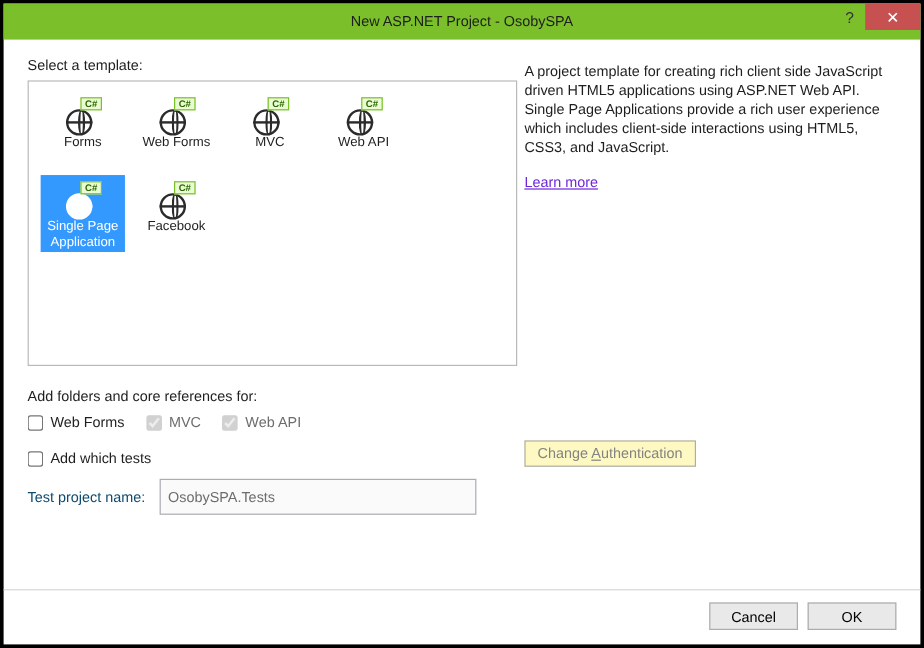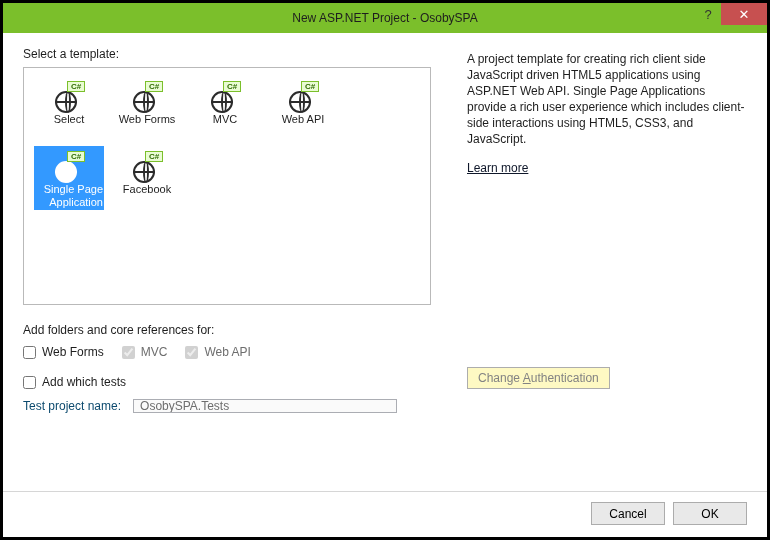--- a/index.html
+++ b/index.html
@@ -5,52 +5,52 @@
   * { box-sizing: border-box; }
   body { margin:0; font-family:"Segoe UI",Tahoma,Arial,sans-serif; font-size:12px; color:#1e1e1e; background:#fff; }
   .window { width:770px; height:540px; border:3px solid #000000; background:#fff; display:flex; flex-direction:column; }
   .titlebar { height:30px; background:#7bbf2b; display:flex; align-items:center; position:relative; }
   .titlebar .title { flex:1; text-align:center; color:#1e1e1e; font-size:12px; }
   .titlebar .controls { position:absolute; right:0; top:0; display:flex; height:22px; }
   .ctl { width:34px; height:22px; display:flex; align-items:center; justify-content:center; font-size:13px; color:#333; }
   .ctl.help { width:26px; }
   .ctl.close { width:46px; background:#c75050; color:#fff; }
   .content { flex:1; padding:14px 20px 0 20px; display:flex; flex-direction:column; }
-  .main { flex:1; display:flex; gap:36px; }
+  .main { flex:1; display:flex; gap:6px; }
   .left { width:408px; display:flex; flex-direction:column; }
   .right { flex:1; display:flex; flex-direction:column; padding-top:4px;}
   .section-label { margin-bottom:6px; }
   .template-box { border:1px solid #b9b9b9; height:238px; padding:8px 10px; background:#fff; }
   .tpl-row { display:flex; gap:8px; margin-bottom:6px; }
   .tpl { width:70px; display:flex; flex-direction:column; align-items:center; padding-top:4px; border:1px solid transparent; }
   .tpl .icon { width:32px; height:28px; position:relative; display:flex; align-items:flex-end; justify-content:flex-start; }
   .globe { width:22px; height:22px; border:2px solid #2b2b2b; border-radius:50%; position:relative; top:4px; left:2px; background:#fff; }
   .globe::before { content:""; position:absolute; left:-2px; right:-2px; top:8px; border-top:2px solid #2b2b2b; }
   .globe::after { content:""; position:absolute; top:-2px; bottom:-2px; left:8px; border-left:2px solid #2b2b2b; border-right:2px solid #2b2b2b; width:2px; border-radius:50%;}
   .tag { position:absolute; top:0px; right:0px; width:18px; height:11px; background:#e9fcd3; border:1px solid #7bbf2b; font-size:8px; line-height:10px; text-align:center; color:#2e6a00; font-weight:bold; }
   .tpl .lbl { font-size:11px; text-align:center; margin-top:4px; line-height:13px; min-height:26px;}
   .tpl.selected { background:#3399ff; border-color:#3399ff; }
-  .tpl.selected .lbl { color:#fff;text-align:right; }
+  .tpl.selected .lbl { color:#fff; }
   .tpl.selected .globe { border-color:#fff; }
   .tpl.selected .globe::before, .tpl.selected .globe::after { border-color:#fff; }
   .desc { font-size:12px; line-height:16px; margin-bottom:14px; }
-  .learn { color:#0f172a; text-decoration:underline; font-size:12px; }
+  .learn { color:#6d28d9; text-decoration:underline; font-size:12px; }
   .right-lower { margin-top:auto; padding-bottom:76px;}
   .auth-btn { border:1px solid #adadad; background:#fef9c3; color:#838383; padding:3px 10px; font-size:12px; margin-bottom:12px; display:inline-block;}
   .auth-line { font-size:12px; }
   .auth-line .v { font-weight:bold; margin-left:8px;}
   .lower-left { margin-top:18px; }
   .chk-row { display:flex; align-items:center; gap:18px; margin:8px 0 16px; }
   .chk { display:flex; align-items:center; gap:6px; font-size:12px;}
   input[type=checkbox]{ width:13px; height:13px; margin:0; accent-color:#333;}
   input[type=checkbox]:disabled{opacity:1;}
   .dimmed { color:#6d6d6d; }
   .tn-row { display:flex; align-items:center; gap:12px; margin-top:10px;}
   .tn-row .lbl { color:#0c4a6e; }
-  .tn-row input[type=text] { flex:0 0 264px; border:1px solid #abadb3; height:14px; padding:2px 6px; color:#6d6d6d; font-size:12px; }
+  .tn-row input[type=text] { flex:0 0 264px; border:1px solid #abadb3; height:30px; padding:2px 6px; color:#6d6d6d; font-size:12px; }
   .footer { border-top:1px solid #d6d6d6; margin:14px -20px 0; padding:10px 20px 12px; display:flex; justify-content:flex-end; gap:8px; }
   .btn { min-width:74px; height:23px; border:1px solid #acacac; background:#e9e9e9; font-size:12px; }
   .u { text-decoration:underline; }
 </style>
 </head>
 <body>
 
 <div class="window">
   <div class="titlebar">
     <div class="title">New ASP.NET Project - OsobySPA</div>
@@ -68,21 +68,21 @@
     <div class="main">
       <div class="left">
         <div class="section-label">Select a template:</div>
         <div class="template-box">
           <div class="tpl-row">
             <div class="tpl">
                 <div class="icon">
                   <div class="globe"></div>
                   <div class="tag">C#</div>
                 </div>
-                <div class="lbl">Select</div>
+                <div class="lbl">Forms</div>
               </div>
             <div class="tpl">
                 <div class="icon">
                   <div class="globe"></div>
                   <div class="tag">C#</div>
                 </div>
                 <div class="lbl">Web Forms</div>
               </div>
             <div class="tpl">
                 <div class="icon">

